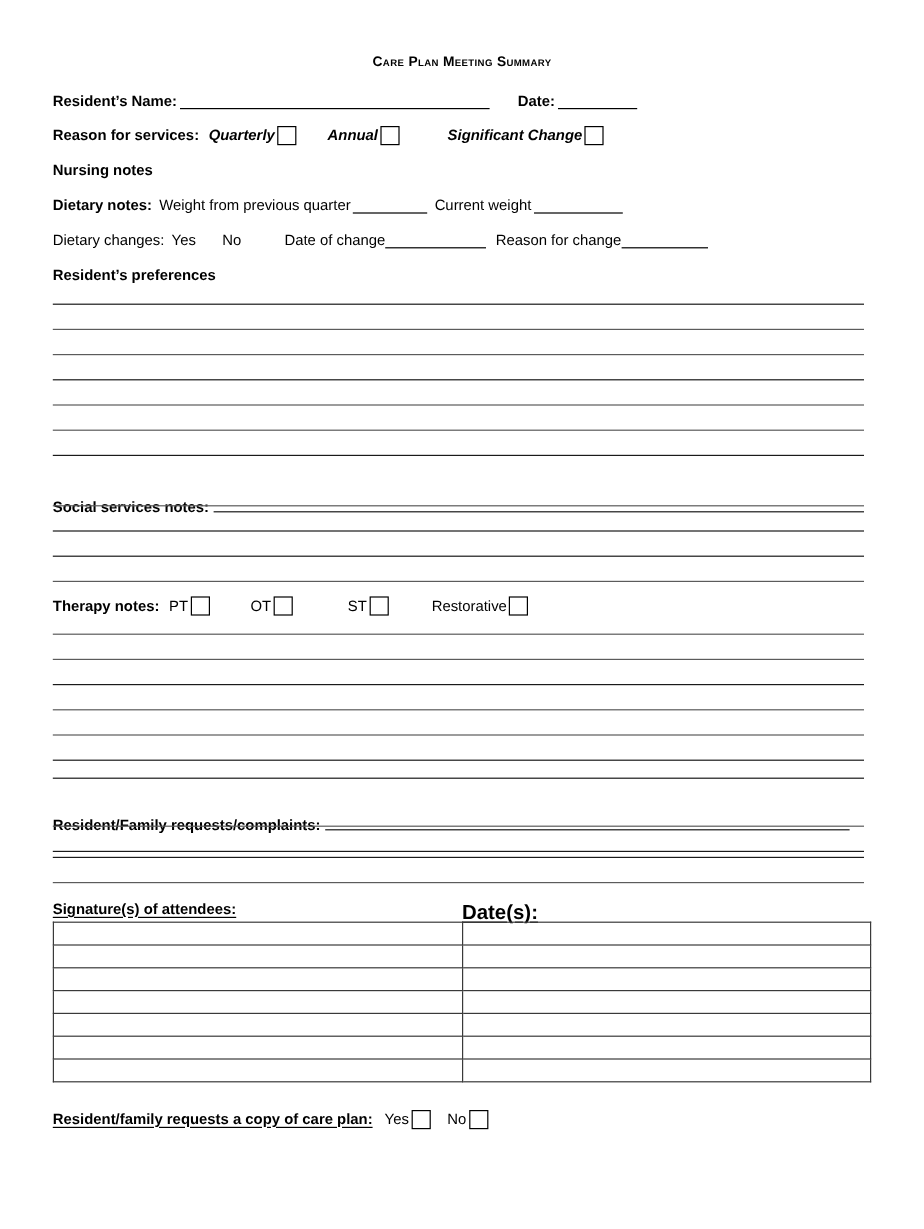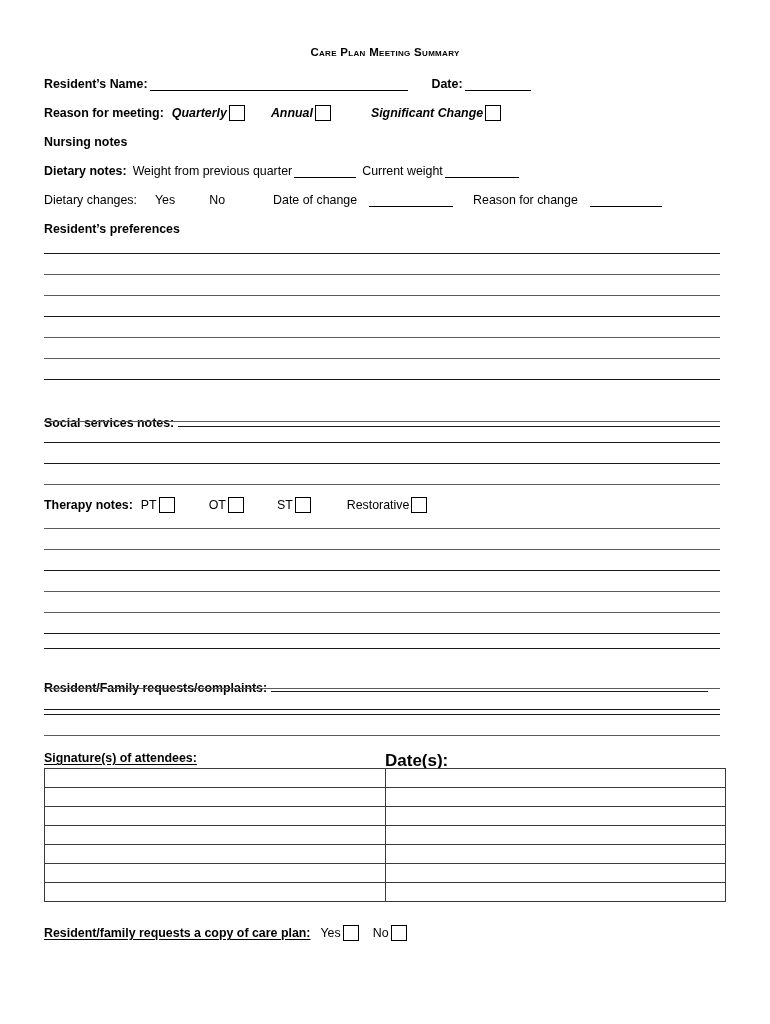--- a/index.html
+++ b/index.html
@@ -139,42 +139,42 @@
   <div class="doc-title">Care Plan Meeting Summary</div>
 
   <div class="row" style="top:77px;">
     <span class="b">Resident’s Name:</span>
     <span class="fill" style="width:258px;"></span>
     <span class="b" style="margin-left:22px;">Date:</span>
     <span class="fill" style="width:66px;"></span>
   </div>
 
   <div class="row" style="top:105px;">
-    <span class="b">Reason for meeting:</span>
+    <span class="b">Reason for services:</span>
     <span class="bi" style="margin-left:8px;">Quarterly</span>
     <span class="cbox"></span>
     <span class="bi" style="margin-left:24px;">Annual</span>
     <span class="cbox"></span>
     <span class="bi" style="margin-left:38px;">Significant Change</span>
     <span class="cbox"></span>
   </div>
 
   <div class="row" style="top:135px;">
     <span class="b">Nursing notes</span>
   </div>
 
   <div class="row" style="top:164px;">
     <span class="b">Dietary notes:</span>
     <span style="margin-left:6px;">Weight from previous quarter</span>
     <span class="fill" style="width:62px;"></span>
     <span style="margin-left:4px;">Current weight</span>
     <span class="fill" style="width:74px;"></span>
   </div>
 
-  <div class="row" style="top:193px;gap:12px;">
+  <div class="row" style="top:193px;">
     <span>Dietary changes:</span>
     <span style="margin-left:6px;">Yes</span>
     <span style="margin-left:22px;">No</span>
     <span style="margin-left:36px;">Date of change</span>
     <span class="fill" style="width:84px;margin-left:0;"></span>
     <span style="margin-left:6px;">Reason for change</span>
     <span class="fill" style="width:72px;margin-left:0;"></span>
   </div>
 
   <div class="row" style="top:222px;">
@@ -197,21 +197,21 @@
   <div class="rule" style="top:442px;"></div>
   <div class="rule" style="top:463px;"></div>
   <div class="rule soft" style="top:484px;"></div>
 
   <div class="row" style="top:497px;">
     <span class="b">Therapy notes:</span>
     <span style="margin-left:8px;">PT</span>
     <span class="cbox"></span>
     <span style="margin-left:32px;text-align:center;">OT</span>
     <span class="cbox"></span>
-    <span style="margin-left:31px;">ST</span>
+    <span style="margin-left:44px;">ST</span>
     <span class="cbox"></span>
     <span style="margin-left:34px;">Restorative</span>
     <span class="cbox"></span>
   </div>
 
   <div class="rule soft" style="top:528px;"></div>
   <div class="rule soft" style="top:549px;"></div>
   <div class="rule" style="top:570px;"></div>
   <div class="rule soft" style="top:591px;"></div>
   <div class="rule soft" style="top:612px;"></div>

